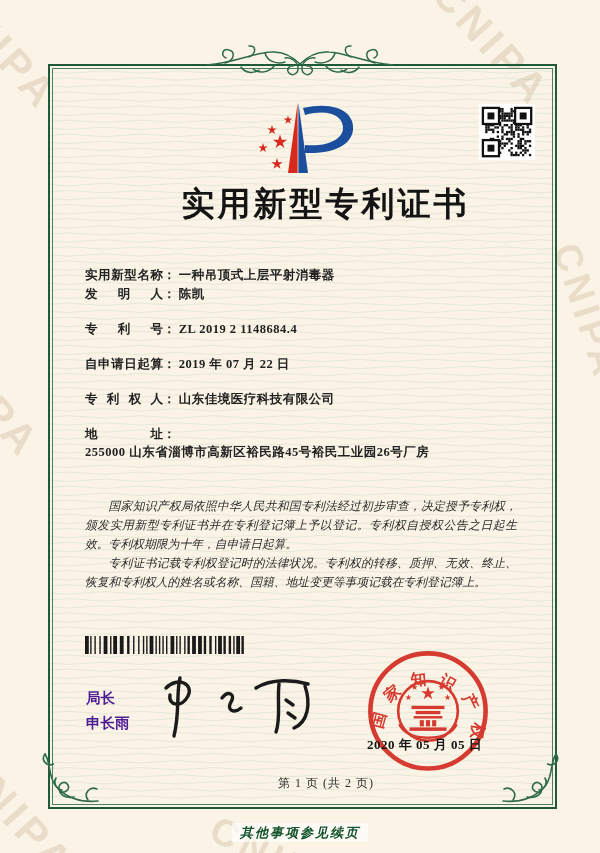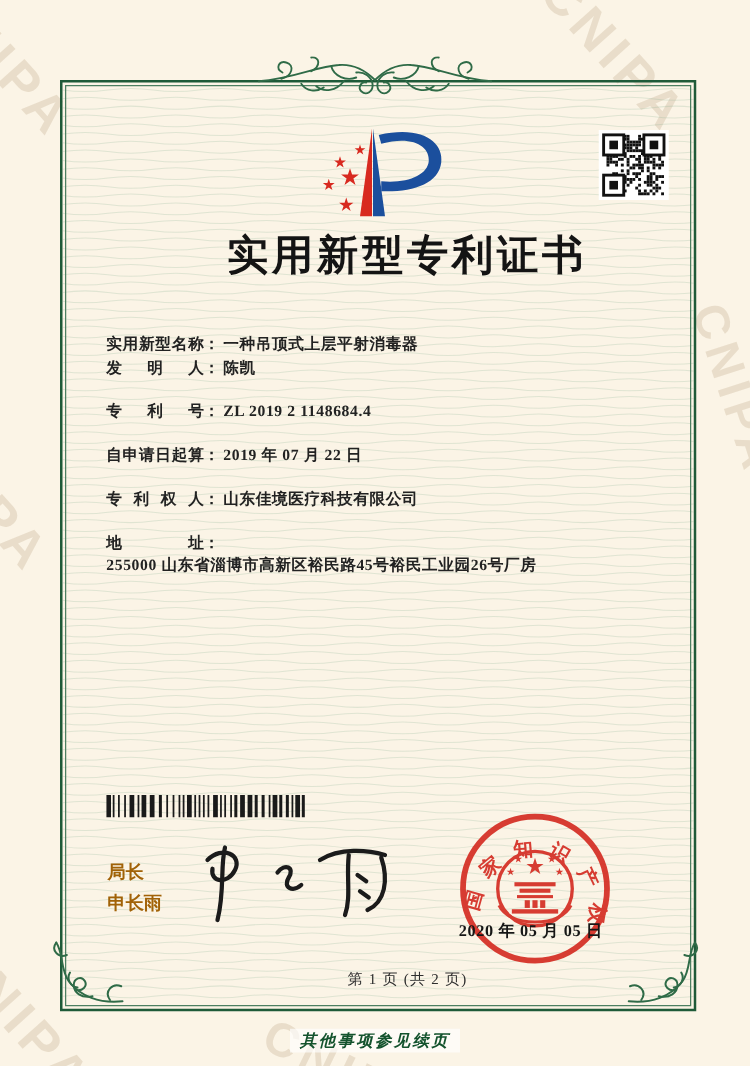--- a/index.html
+++ b/index.html
@@ -29,21 +29,21 @@
   .pair2{position:absolute;left:222px;top:0;}
   .pair2 .lbl{width:66px;}
   
   .body-text{position:absolute;left:85px;top:497px;width:432px;font-size:11.8px;line-height:19px;
              color:#2a2a2a;font-style:italic;font-weight:500;text-align:justify;}
   .body-text p{margin:0;text-indent:2em;}
   
   .barcode{position:absolute;left:85px;top:636px;}
   
   .issuer{position:absolute;left:86px;top:686px;font-family:"Liberation Sans","DejaVu Sans",sans-serif;
-          font-weight:700;font-size:14.5px;color:#a16207;line-height:25px;}
+          font-weight:700;font-size:14.5px;color:#4c1d95;line-height:25px;}
   .signature{position:absolute;left:148px;top:664px;}
   
   .seal{position:absolute;left:356px;top:642px;}
   .seal-date{position:absolute;left:367px;top:736px;font-size:13px;font-weight:700;color:#161616;letter-spacing:0.5px;}
   
   .pagination{position:absolute;left:48px;top:775px;width:556px;text-align:center;font-size:12px;color:#2e2e2e;letter-spacing:1px;}
   .footer-note{position:absolute;left:0;top:824px;width:600px;text-align:center;font-size:13px;font-weight:700;
                color:#14532d;font-style:italic;letter-spacing:2px;}
   .footer-note span{background:rgba(255,255,255,0.65);padding:2px 8px;}
 </style>
@@ -392,20 +392,24 @@
   </div>
   <div class="row" style="top:390px;">
     <span class="lbl">专利权人</span><span class="colon">：</span>
     <span class="val">山东佳境医疗科技有限公司</span>
   </div>
   <div class="row" style="top:425px;">
     <span class="lbl">地址</span><span class="colon">：</span>
     <span class="val wrap">255000 山东省淄博市高新区裕民路45号裕民工业园26号厂房</span>
   </div>
 
+  <div class="body-text">
+    <p>国家知识产权局依照中华人民共和国专利法经过初步审查，决定授予专利权，颁发实用新型专利证书并在专利登记簿上予以登记。专利权自授权公告之日起生效。专利权期限为十年，自申请日起算。</p>
+    <p>专利证书记载专利权登记时的法律状况。专利权的转移、质押、无效、终止、恢复和专利权人的姓名或名称、国籍、地址变更等事项记载在专利登记簿上。</p>
+  </div>
 
   <svg class="barcode" id="barcode" width="162" height="18" viewBox="0 0 162 18">
       <rect x="0" y="0" width="3.8" height="18" fill="#1a1a1a"></rect>
       <rect x="5.194826602935791" y="0" width="1.4" height="18" fill="#1a1a1a"></rect>
       <rect x="9.413404512405396" y="0" width="1.4" height="18" fill="#1a1a1a"></rect>
       <rect x="14.339945340156556" y="0" width="1.4" height="18" fill="#1a1a1a"></rect>
       <rect x="18.627868866920473" y="0" width="3.8" height="18" fill="#1a1a1a"></rect>
       <rect x="25.075350880622864" y="0" width="1.4" height="18" fill="#1a1a1a"></rect>
       <rect x="28.230099964141846" y="0" width="3.8" height="18" fill="#1a1a1a"></rect>
       <rect x="34.81742105484009" y="0" width="3.8" height="18" fill="#1a1a1a"></rect>

